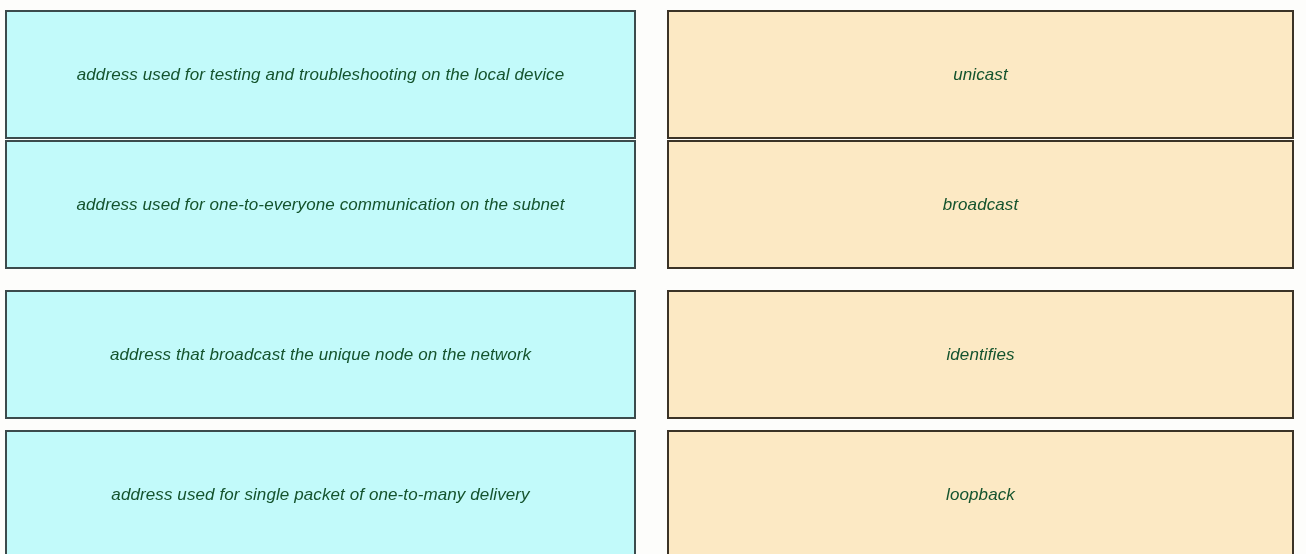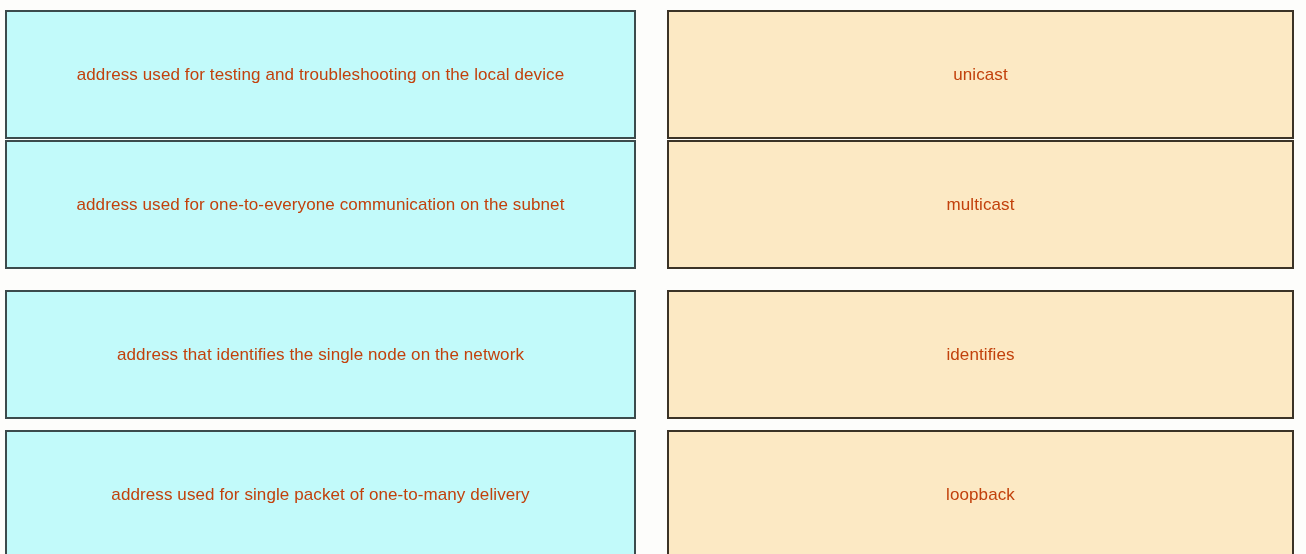--- a/index.html
+++ b/index.html
@@ -35,21 +35,22 @@
     top: 0;
     box-sizing: border-box;
     display: flex;
     align-items: center;
     justify-content: center;
     text-align: center;
     height: 129px;
     font-size: 17px;
     line-height: 27px;
     letter-spacing: 0.1px;
-    color: #c2410c;
+    color: #14532d;
+    font-style: italic;
     -webkit-font-smoothing: antialiased;
   }
 
   .card-prompt {
     left: 5px;
     width: 631px;
     background: #c2fafa;
     border: 2px solid #3c4b4c;
     padding: 6px 22px;
   }
@@ -79,27 +80,27 @@
     <div class="card card-answer">
       <span class="card-text">unicast</span>
     </div>
   </div>
 
   <div class="row row-1">
     <div class="card card-prompt">
       <span class="card-text">address used for one-to-everyone communication on the subnet</span>
     </div>
     <div class="card card-answer">
-      <span class="card-text">multicast</span>
+      <span class="card-text">broadcast</span>
     </div>
   </div>
 
   <div class="row row-2">
     <div class="card card-prompt">
-      <span class="card-text">address that identifies the single node on the network</span>
+      <span class="card-text">address that broadcast the unique node on the network</span>
     </div>
     <div class="card card-answer">
       <span class="card-text">identifies</span>
     </div>
   </div>
 
   <div class="row row-3">
     <div class="card card-answer">
       <span class="card-text">loopback</span>
     </div>

